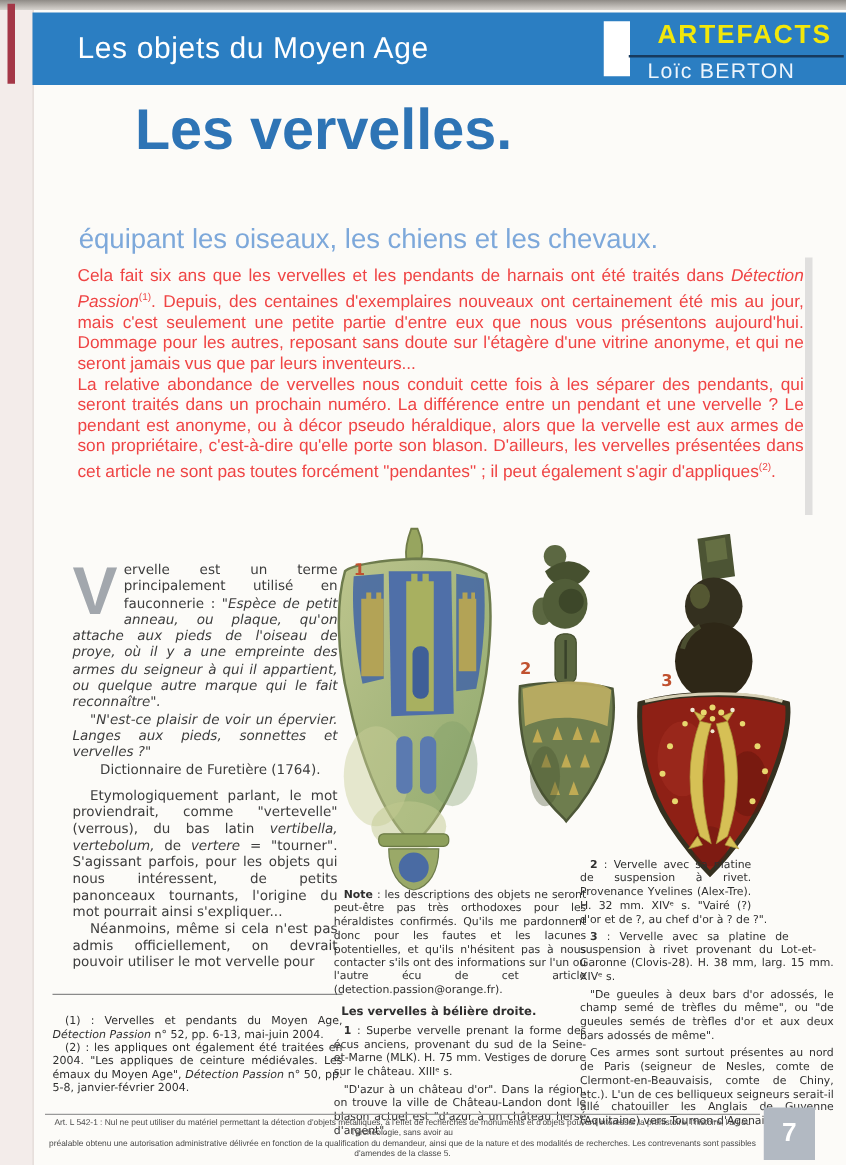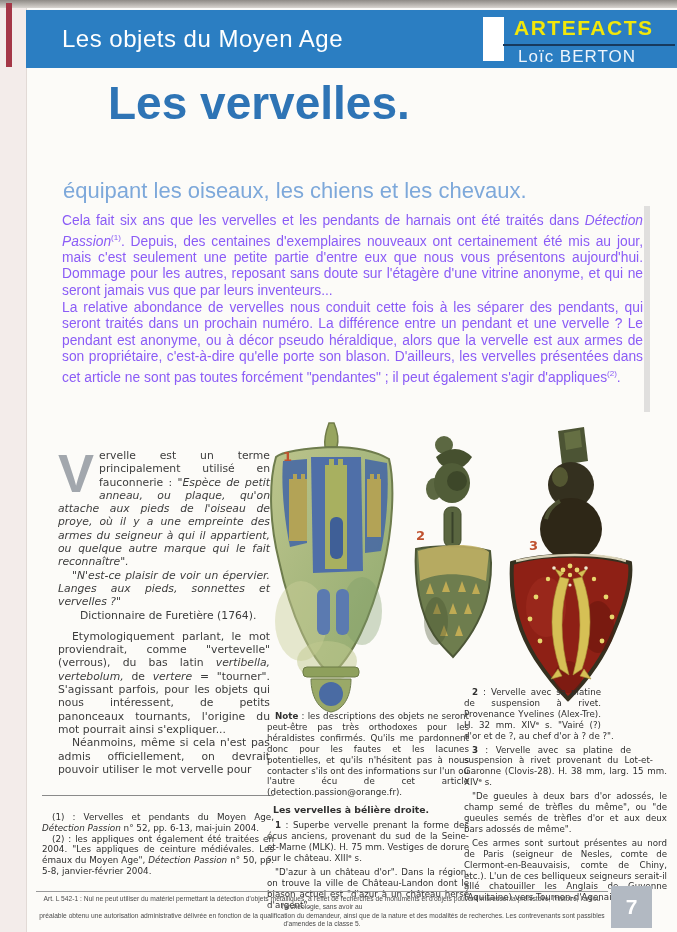--- a/index.html
+++ b/index.html
@@ -10,31 +10,31 @@
   
   #scan-top{left:0;top:0;width:677px;height:8px;background:linear-gradient(#8f8b86,#d8d4cf);}
   #edge-left{left:0;top:8px;width:26px;height:924px;background:#f3ecea;border-right:1px solid #e2dad6;}
   #red-strip{left:6px;top:3px;width:6px;height:64px;background:#a43747;}
   #gray-tick{left:644px;top:206px;width:6px;height:206px;background:#c9c9c9;opacity:.55;}
 
   
   #header-bar{left:26px;top:10px;width:651px;height:58px;background:#2b7ec2;}
   #section-title{left:36px;top:15px;color:#fff;font-size:24px;letter-spacing:.5px;}
   #white-block{left:457px;top:7px;width:21px;height:44px;background:#fff;}
-  #brand{left:488px;top:6px;color:#f2e70a;font-size:21px;font-weight:bold;letter-spacing:1.5px;}
+  #brand{left:500px;top:6px;color:#f2e70a;font-size:21px;font-weight:bold;letter-spacing:1.5px;}
   #brand-underline{left:477px;top:34px;width:172px;height:2px;background:#173a5e;}
   #author{left:492px;top:37px;color:#eef5fc;font-size:17px;letter-spacing:1px;}
 
   
   #main-title{left:60px;top:76px;color:#2e74b5;font-size:46px;font-weight:bold;margin-left:48px;}
   #subtitle1{left:63px;top:146px;color:#6f9fd2;font-size:27px;}
   #subtitle2{left:63px;top:178px;color:#7da8da;font-size:22px;}
 
   
-  #intro{left:62px;top:213px;width:581px;font-size:13.8px;line-height:16.6px;color:#8b5cf6;text-align:justify;}
+  #intro{left:62px;top:213px;width:581px;font-size:13.8px;line-height:16.6px;color:#ef4444;text-align:justify;}
   #intro p{margin:0;}
   #intro sup{font-size:8px;}
   .it{font-style:italic;}
 
   
   .vcol{font-family:"DejaVu Sans",sans-serif;text-align:justify;}
   #left-col{left:58px;top:449px;width:212px;font-size:10.8px;line-height:13.3px;color:#3c3c3c;}
   #left-col p{margin:0;}
   #left-col .ind{text-indent:14px;}
   #left-col .attr{text-indent:22px;margin-bottom:8px;}

